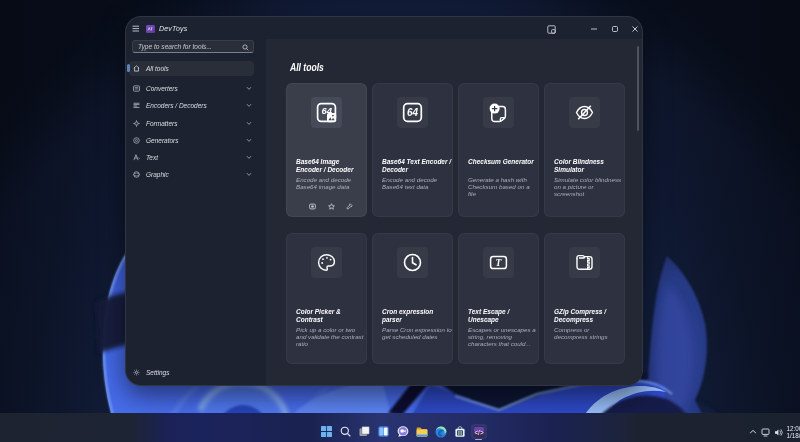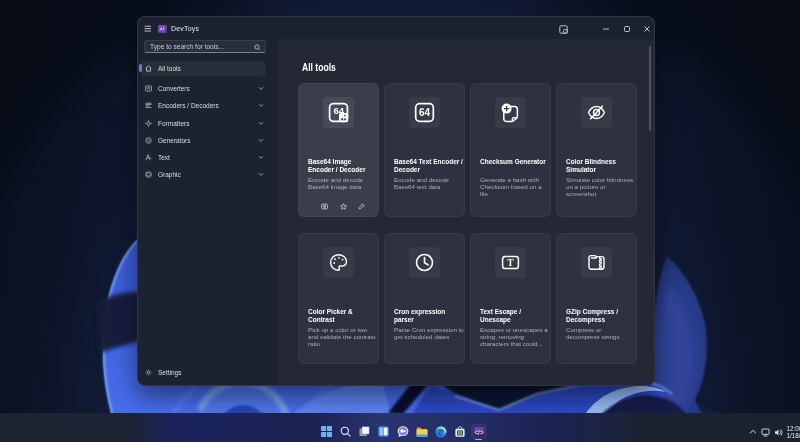--- a/index.html
+++ b/index.html
@@ -1,20 +1,20 @@
 <!DOCTYPE html>
 <html><head>
 <meta charset="utf-8">
 <style>
 html,body{margin:0;padding:0;background:#000;}
 *{box-sizing:border-box;-webkit-font-smoothing:antialiased;}
 #screen{position:relative;width:800px;height:442px;overflow:hidden;font-family:"Liberation Sans",sans-serif;}
 #wall{position:absolute;left:0;top:0;}
 
-#win{position:absolute;left:137px;top:16px;width:518px;height:370px;background:#1d2230;border-radius:8px;border:1px solid rgba(255,255,255,0.085);box-shadow:0 10px 26px rgba(0,0,0,0.5);overflow:hidden;}
+#win{position:absolute;left:125px;top:16px;width:518px;height:370px;background:#1d2230;border-radius:16px;border:1px solid rgba(255,255,255,0.085);box-shadow:0 10px 26px rgba(0,0,0,0.5);overflow:hidden;font-style:italic;}
 #content{position:absolute;left:140px;top:22px;right:0;bottom:0;background:#232834;}
 
 .tbar-ico{position:absolute;color:#cdd0d6;}
 #appicon{position:absolute;left:20px;top:7.5px;width:8.5px;height:8.5px;border-radius:1.5px;background:linear-gradient(140deg,#7a4fc0,#5a3a9c);}
 #apptitle{position:absolute;left:33px;top:8px;font-size:7px;color:#e8eaee;letter-spacing:0.2px;}
 
 #sidebar{position:absolute;left:0;top:22px;width:140px;bottom:1px;}
 #search{position:absolute;left:6px;top:1px;width:122px;height:13px;background:#2a2e3a;border:1px solid #3a3e4a;border-bottom:1px solid #7a808c;border-radius:3px;}
 #search .ph{position:absolute;left:5px;top:1.5px;font-size:6.6px;color:#c6cad1;}
 .nav{position:absolute;left:3px;width:125px;height:15px;border-radius:4px;}

